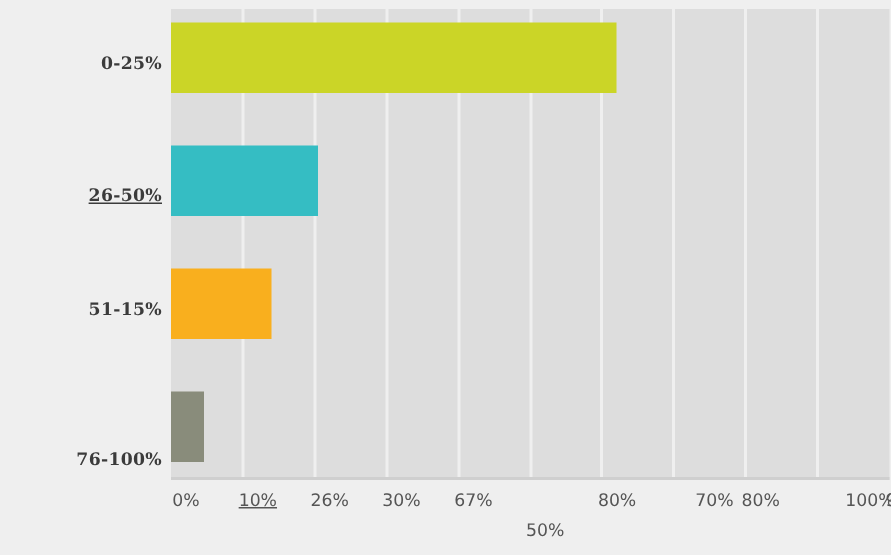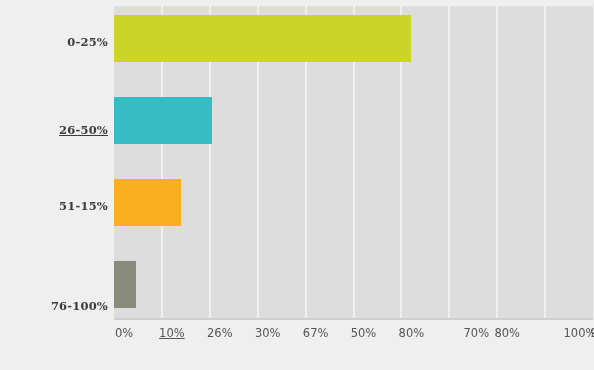--- a/index.html
+++ b/index.html
@@ -140,21 +140,21 @@
 
     <div class="axis-line-bottom"></div>
   </div>
 
   <div id="x-axis">
     <div class="tick-label" style="left:10px;">0%</div>
     <div class="tick-label" style="left:57.9px;text-decoration:underline;">10%</div>
     <div class="tick-label" style="left:105.8px;">26%</div>
     <div class="tick-label" style="left:153.7px;">30%</div>
     <div class="tick-label" style="left:201.6px;">67%</div>
-    <div class="tick-label" style="left:249.5px;">50%</div>
+    <div class="tick-label" style="left:249.5px;margin-top:20px;">50%</div>
     <div class="tick-label" style="left:297.4px;">80%</div>
     <div class="tick-label" style="left:345.3px;margin-left:17px;">70%</div>
     <div class="tick-label" style="left:393.2px;text-align:right;">80%</div>
     <div class="tick-label" style="left:441.1px;margin-left:48px;">90%</div>
     <div class="tick-label" style="left:466px;">100%</div>
   </div>
 
 </div>
 
 </body></html>

